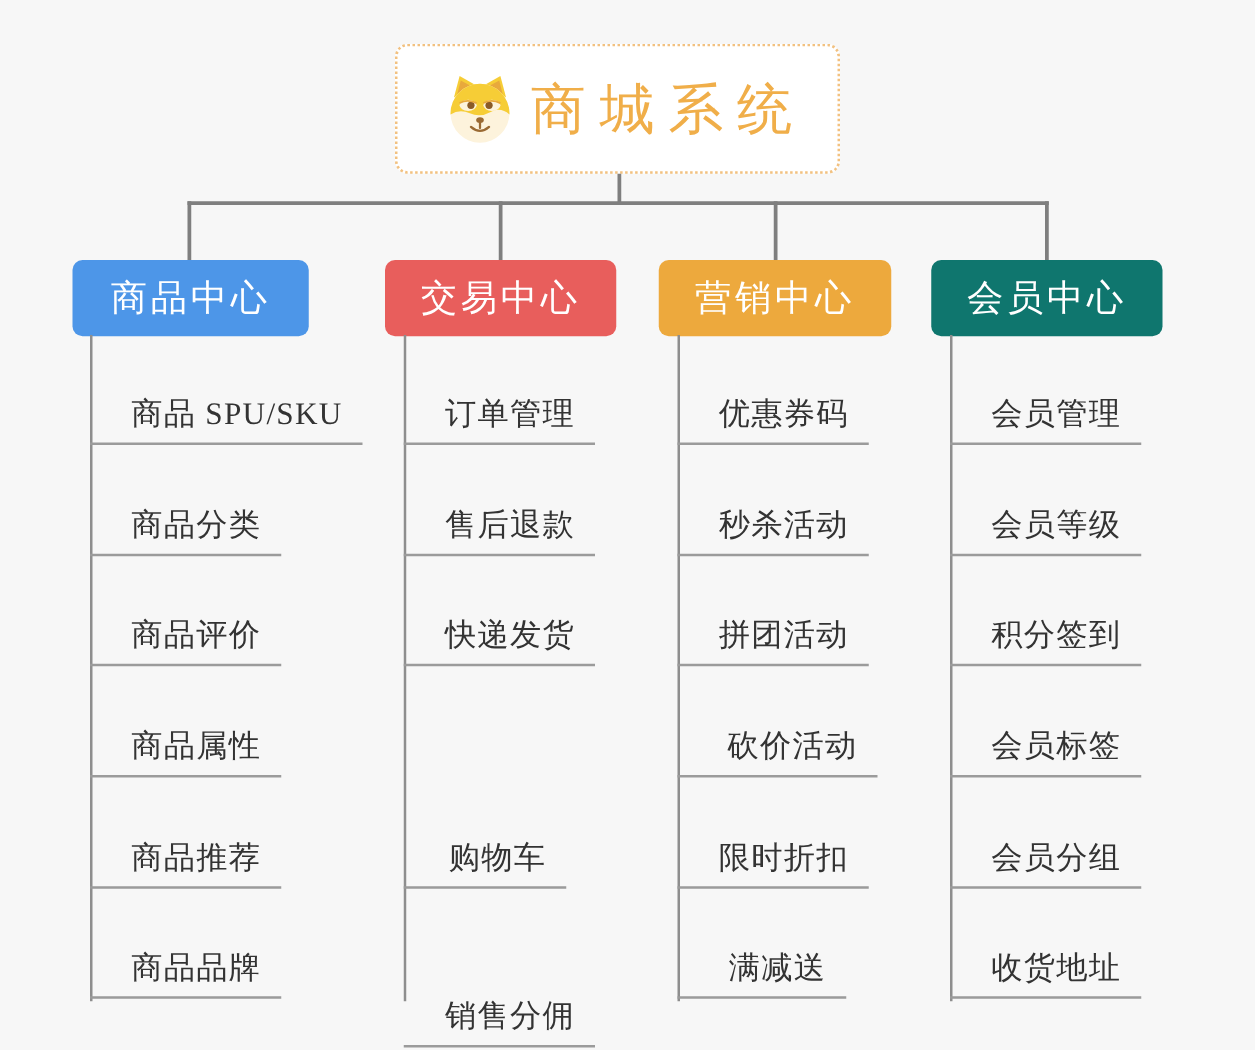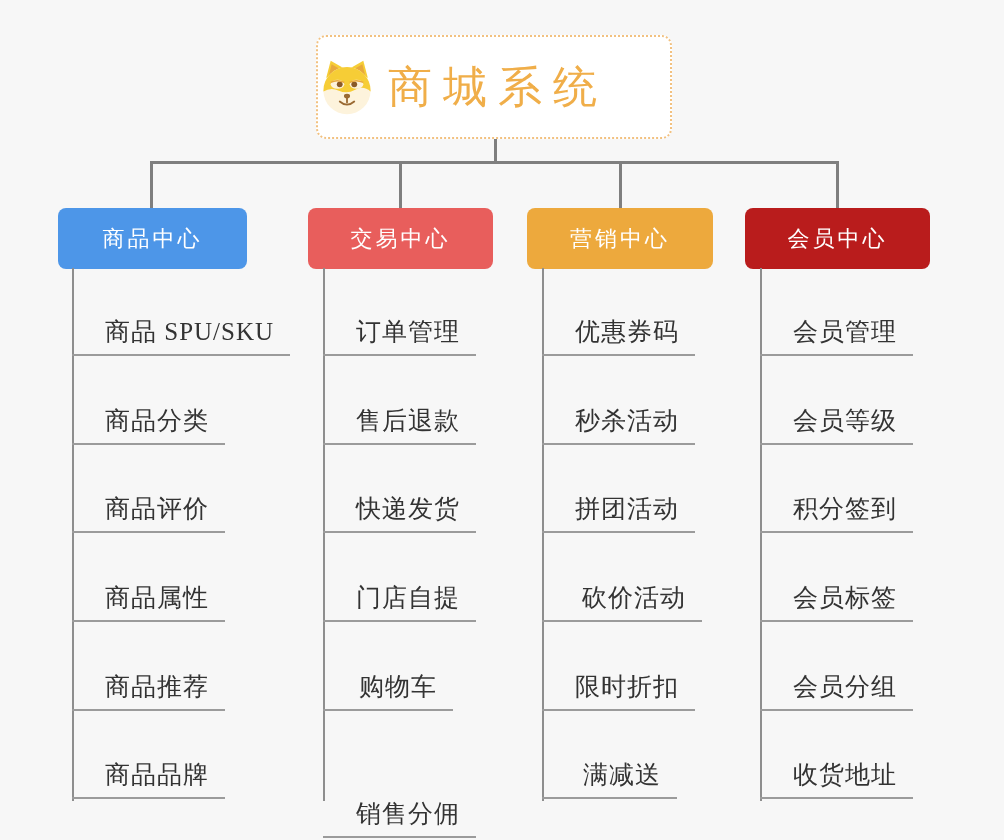--- a/index.html
+++ b/index.html
@@ -17,20 +17,21 @@
   
   .root-node {
     position: absolute;
     left: 316px; top: 35px;
     width: 356px; height: 104px;
     background: #ffffff;
     border: 2px dotted #f2c180;
     border-radius: 10px;
     display: flex;
     align-items: center;
+    justify-content: center;
     gap: 12px;
     cursor: pointer;
   }
   .root-title {
     font-size: 44px;
     font-weight: 500;
     color: #f0ae49;
     letter-spacing: 11px;
     margin-right: -11px;
     white-space: nowrap;
@@ -44,21 +45,21 @@
   
   .branch-node {
     position: absolute;
     top: 208px;
     height: 61px;
     border-radius: 8px;
     display: flex;
     align-items: center;
     justify-content: center;
     color: #ffffff;
-    font-size: 22px;
+    font-size: 29px;
     letter-spacing: 3px;
     cursor: pointer;
     white-space: nowrap;
   }
 
   
   .leaf-node {
     position: absolute;
     font-size: 25px;
     line-height: 32px;
@@ -115,34 +116,33 @@
   <div class="leaf-node" style="left:72px; top:493px;">商品评价</div>
   <div class="leaf-node" style="left:72px; top:582px;">商品属性</div>
   <div class="leaf-node" style="left:72px; top:671px;">商品推荐</div>
   <div class="leaf-node" style="left:72px; top:759px;">商品品牌</div>
 
   <div class="branch-node" style="left: 308px; width: 185px; background-color: rgb(232, 94, 92);">交易中心</div>
   <div class="trunk" style="left:323px; top:268px; height:533px;"></div>
   <div class="leaf-node" style="left:323px; top:316px;">订单管理</div>
   <div class="leaf-node" style="left:323px; top:405px;">售后退款</div>
   <div class="leaf-node" style="left:323px; top:493px;">快递发货</div>
-  <div class="leaf-node" style="left:323px; top:582px;">门店自提</div>
   <div class="leaf-node" style="left:323px; top:671px;padding-left:36px;">购物车</div>
   <div class="leaf-node" style="left:323px; top:759px;margin-top:39px;">销售分佣</div>
 
   <div class="branch-node" style="left: 527px; width: 186px; background-color: rgb(237, 169, 61);">营销中心</div>
   <div class="trunk" style="left:542px; top:268px; height:533px;"></div>
   <div class="leaf-node" style="left:542px; top:316px;">优惠券码</div>
   <div class="leaf-node" style="left:542px; top:405px;">秒杀活动</div>
   <div class="leaf-node" style="left:542px; top:493px;">拼团活动</div>
   <div class="leaf-node" style="left:542px; top:582px;padding-left:40px;">砍价活动</div>
   <div class="leaf-node" style="left:542px; top:671px;">限时折扣</div>
   <div class="leaf-node" style="left:542px; top:759px;padding-left:41px;">满减送</div>
 
-  <div class="branch-node" style="left: 745px; width: 185px; background-color: #b91c1c;">会员中心</div>
+  <div class="branch-node" style="left: 745px; width: 185px; background-color: #0f766e;">会员中心</div>
   <div class="trunk" style="left:760px; top:268px; height:533px;"></div>
   <div class="leaf-node" style="left:760px; top:316px;">会员管理</div>
   <div class="leaf-node" style="left:760px; top:405px;">会员等级</div>
   <div class="leaf-node" style="left:760px; top:493px;">积分签到</div>
   <div class="leaf-node" style="left:760px; top:582px;">会员标签</div>
   <div class="leaf-node" style="left:760px; top:671px;">会员分组</div>
   <div class="leaf-node" style="left:760px; top:759px;">收货地址</div>
 
 </div>
 

